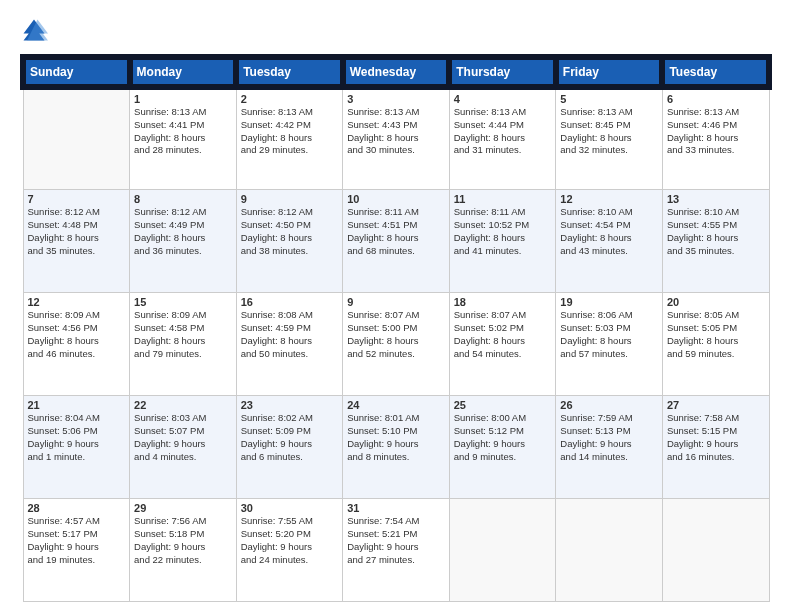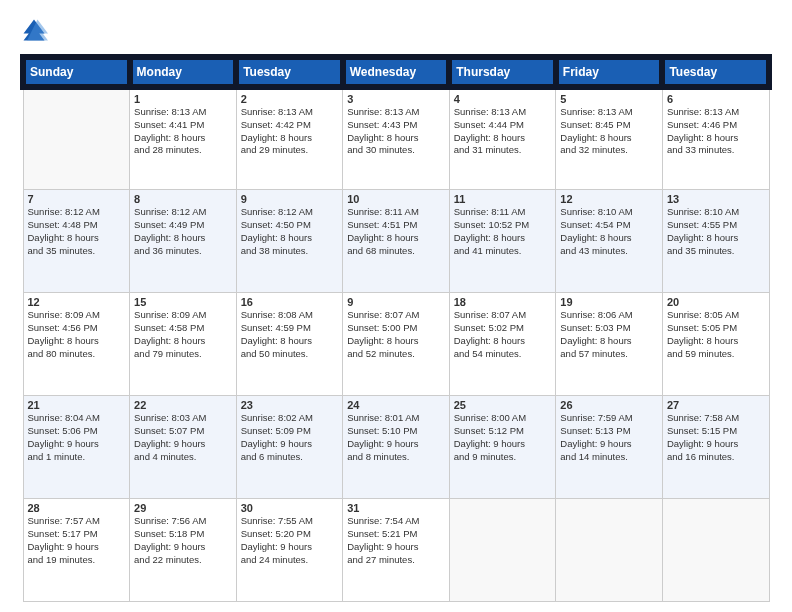--- a/index.html
+++ b/index.html
@@ -223,21 +223,21 @@
             <span class="cell-line">Daylight: 8 hours</span>
             <span class="cell-line">and 35 minutes.</span>
           </td>
         </tr>
         <tr>
           <td>
             <span class="day-num">12</span>
             <span class="cell-line">Sunrise: 8:09 AM</span>
             <span class="cell-line">Sunset: 4:56 PM</span>
             <span class="cell-line">Daylight: 8 hours</span>
-            <span class="cell-line">and 80 minutes.</span>
+            <span class="cell-line">and 46 minutes.</span>
           </td>
           <td>
             <span class="day-num">15</span>
             <span class="cell-line">Sunrise: 8:09 AM</span>
             <span class="cell-line">Sunset: 4:58 PM</span>
             <span class="cell-line">Daylight: 8 hours</span>
             <span class="cell-line">and 79 minutes.</span>
           </td>
           <td>
             <span class="day-num">16</span>
@@ -322,21 +322,21 @@
             <span class="day-num">27</span>
             <span class="cell-line">Sunrise: 7:58 AM</span>
             <span class="cell-line">Sunset: 5:15 PM</span>
             <span class="cell-line">Daylight: 9 hours</span>
             <span class="cell-line">and 16 minutes.</span>
           </td>
         </tr>
         <tr>
           <td>
             <span class="day-num">28</span>
-            <span class="cell-line">Sunrise: 7:57 AM</span>
+            <span class="cell-line">Sunrise: 4:57 AM</span>
             <span class="cell-line">Sunset: 5:17 PM</span>
             <span class="cell-line">Daylight: 9 hours</span>
             <span class="cell-line">and 19 minutes.</span>
           </td>
           <td>
             <span class="day-num">29</span>
             <span class="cell-line">Sunrise: 7:56 AM</span>
             <span class="cell-line">Sunset: 5:18 PM</span>
             <span class="cell-line">Daylight: 9 hours</span>
             <span class="cell-line">and 22 minutes.</span>

